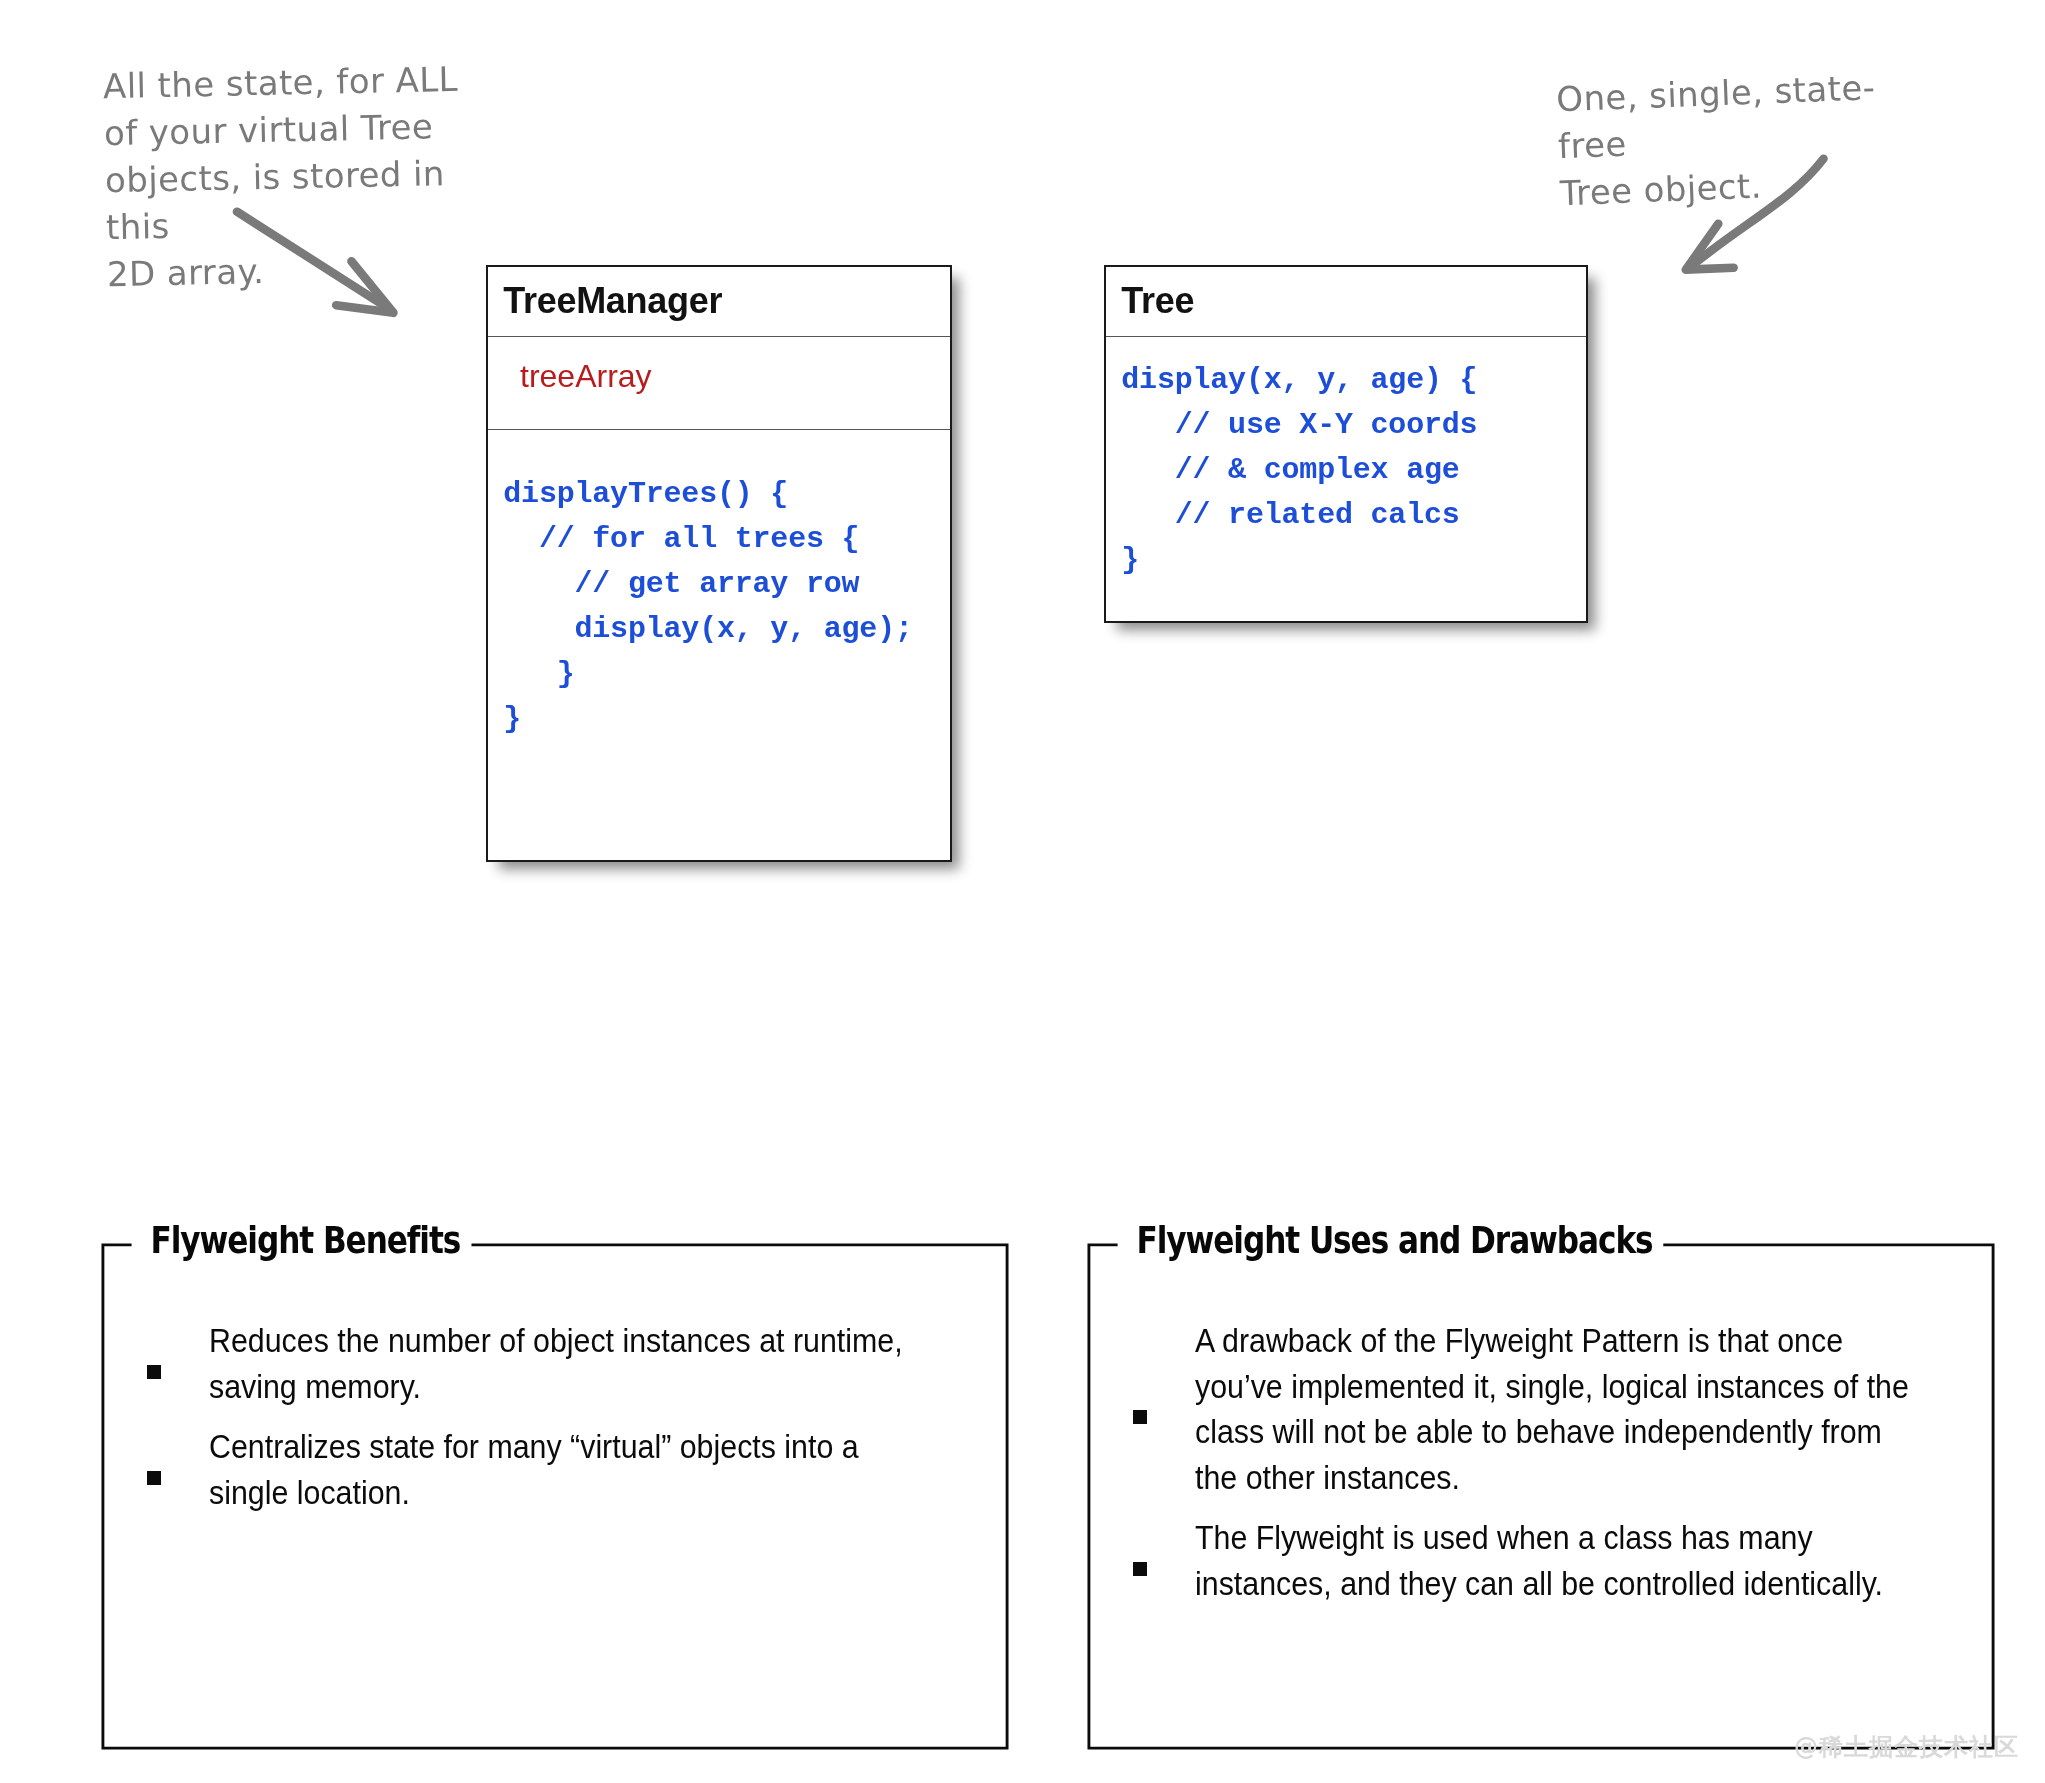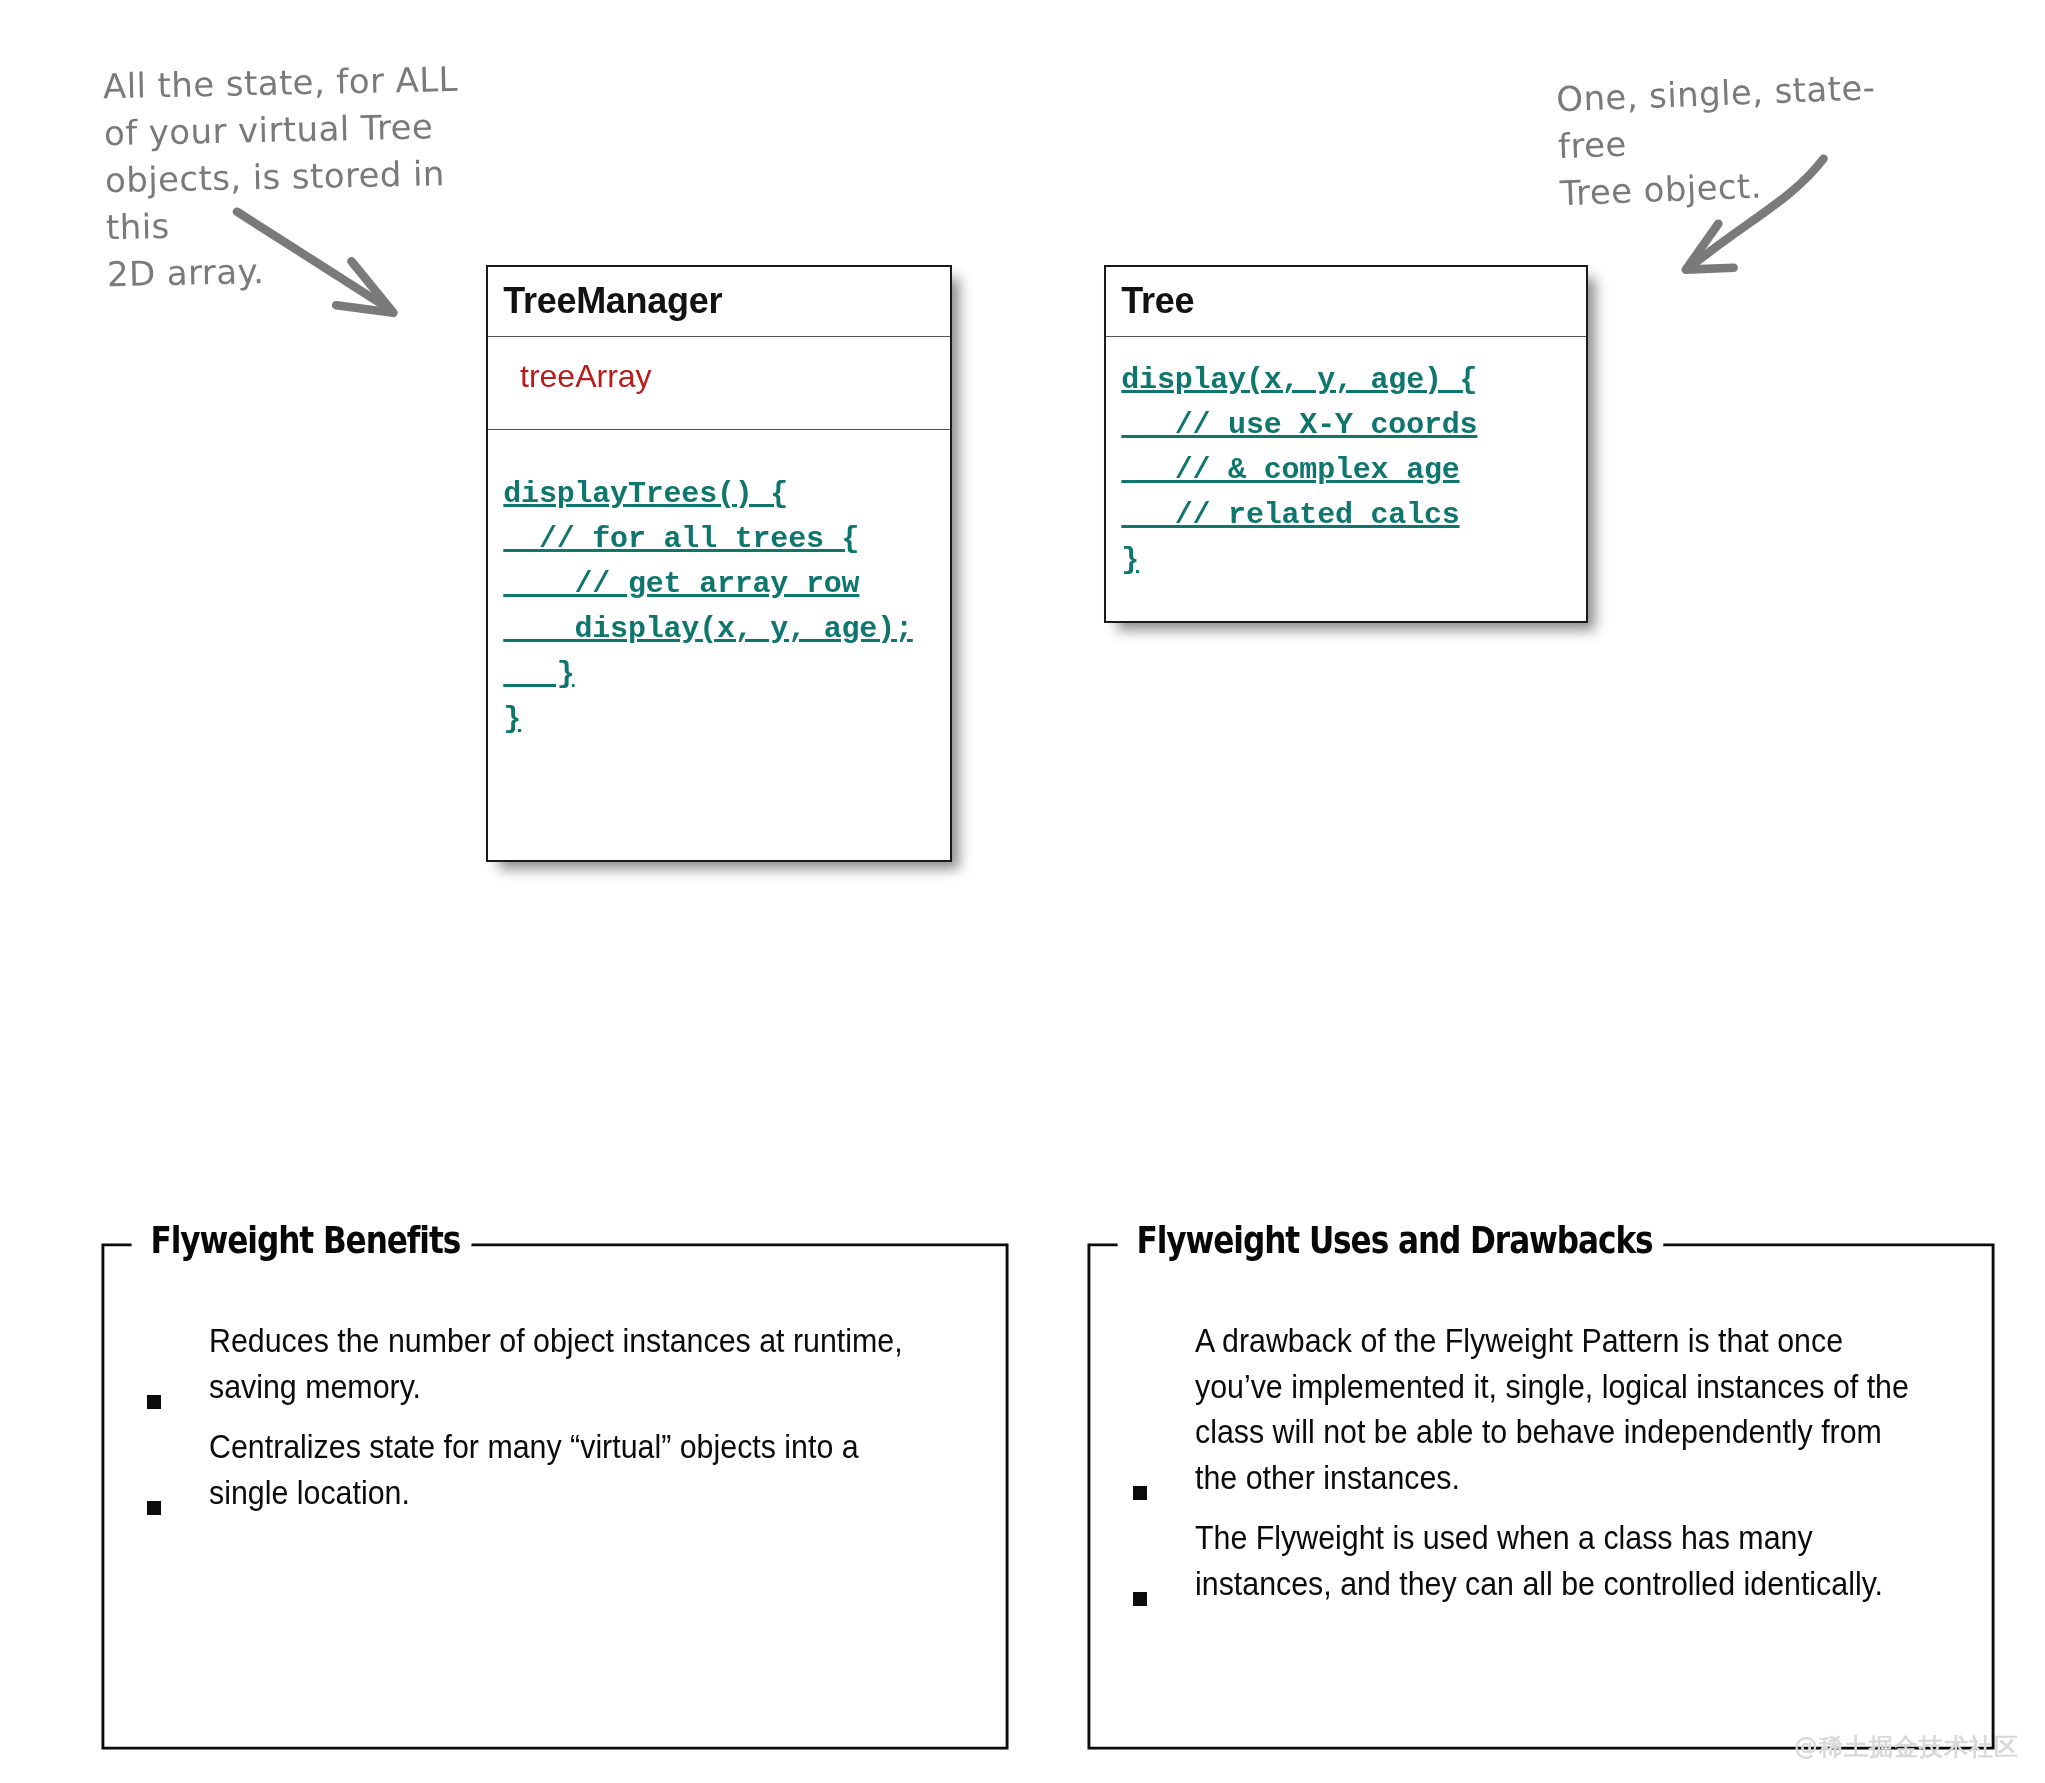--- a/index.html
+++ b/index.html
@@ -83,25 +83,24 @@
     color: #b91c1c;
     padding: 21px 0 25px 32px;
     border-bottom: 1.9px solid #555555;
     min-height: 46px;
   }
   .uml-code {
     font-family: "Liberation Mono", "DejaVu Sans Mono", monospace;
     font-weight: bold;
     font-size: 30px;
     line-height: 1.50;
-    color: #0f766e;
+    color: #1d4ed8;
     padding: 42px 0 0 15.3px;
     white-space: pre;
     letter-spacing: -0.2px;
-    text-decoration: underline;
   }
   #tree-box .uml-code {
     padding-top: 21px;
   }
 
   
   .panel {
     position: absolute;
     box-sizing: border-box;
   }
@@ -141,21 +140,21 @@
     white-space: nowrap;
   }
   .panel-body {
     position: absolute;
     left: 29px;
     top: 75px;
     right: 17px;
   }
   .bullet-row {
     display: flex;
-    align-items: flex-end;
+    align-items: center;
     margin-bottom: 15.3px;
   }
   .bullet-marker {
     flex: 0 0 auto;
     width: 14.3px;
     height: 14.3px;
     background: #0b0b0b;
     margin: 16.3px 48px 0 17px;
   }
   .bullet-text {

